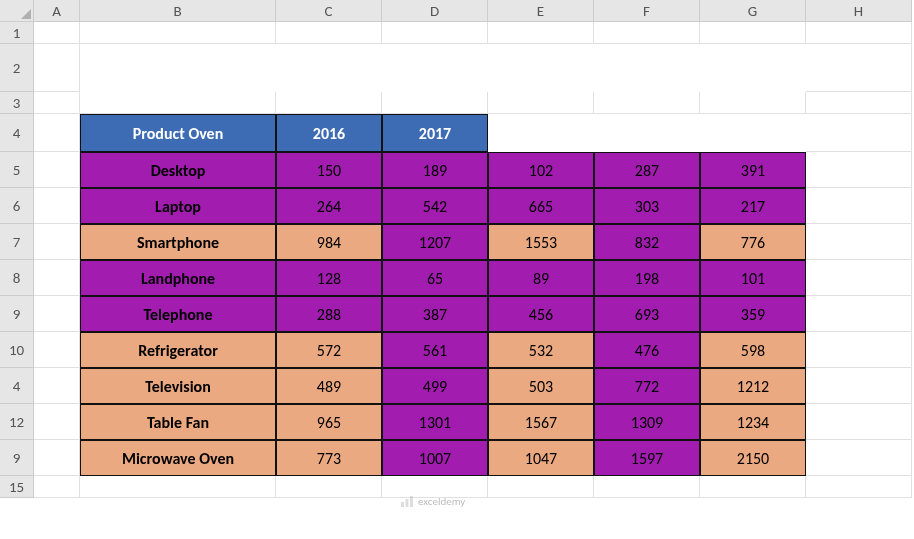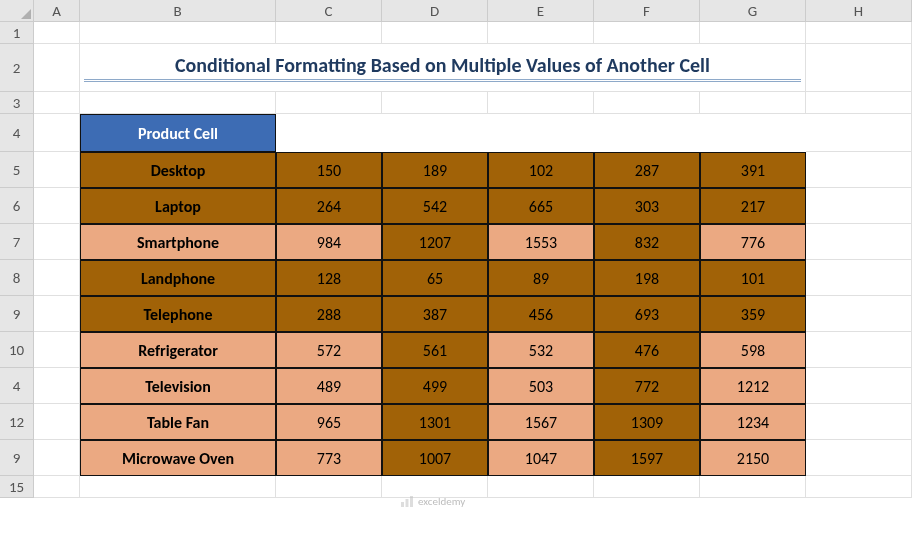--- a/index.html
+++ b/index.html
@@ -58,21 +58,21 @@
   }
   .thead {
     background: #3d6cb4;
     color: #fff;
     font-weight: bold;
     border: 1px solid #111;
     font-size: 16px;
   }
   .tcell {
     border: 1px solid #111;
-    background: #a16207;
+    background: #a21caf;
     font-size: 16px;
   }
   .pname { font-weight: bold; }
   .hl { background: #eba982; }
   .corner {
     background: #e6e6e6;
     border-right: 1px solid #ccc;
     border-bottom: 1px solid #ccc;
     position: relative;
   }
@@ -128,36 +128,35 @@
   <div class="cell" style="grid-column:2;grid-row:2"></div>
   <div class="cell" style="grid-column:3;grid-row:2"></div>
   <div class="cell" style="grid-column:4;grid-row:2"></div>
   <div class="cell" style="grid-column:5;grid-row:2"></div>
   <div class="cell" style="grid-column:6;grid-row:2"></div>
   <div class="cell" style="grid-column:7;grid-row:2"></div>
   <div class="cell" style="grid-column:8;grid-row:2"></div>
   <div class="cell" style="grid-column:9;grid-row:2"></div>
 
   <div class="cell" style="grid-column:2;grid-row:3"></div>
-  <div class="cell title-wrap" style="grid-column:3/span 6;grid-row:3">
-    <div class="title-text">Conditional Formatting Based on Multiple Values of Another Cell</div>
-  </div>
   <div class="cell" style="grid-column:9;grid-row:3"></div>
 
   <div class="cell" style="grid-column:2;grid-row:4"></div>
   <div class="cell" style="grid-column:3;grid-row:4"></div>
   <div class="cell" style="grid-column:4;grid-row:4"></div>
   <div class="cell" style="grid-column:5;grid-row:4"></div>
   <div class="cell" style="grid-column:6;grid-row:4"></div>
   <div class="cell" style="grid-column:7;grid-row:4"></div>
   <div class="cell" style="grid-column:8;grid-row:4"></div>
   <div class="cell" style="grid-column:9;grid-row:4"></div>
 
   <div class="cell" style="grid-column:2;grid-row:5"></div>
-  <div class="cell thead" style="grid-column:3;grid-row:5">Product Cell</div>
+  <div class="cell thead" style="grid-column:3;grid-row:5">Product Oven</div>
+  <div class="cell thead" style="grid-column:4;grid-row:5">2016</div>
+  <div class="cell thead" style="grid-column:5;grid-row:5">2017</div>
   <div class="cell" style="grid-column:9;grid-row:5"></div>
 
   <div id="data-rows" style="display:contents"><div class="cell" style="grid-area: 6 / 2;"></div><div class="cell tcell pname" style="grid-area: 6 / 3;">Desktop</div><div class="cell tcell" style="grid-area: 6 / 4;">150</div><div class="cell tcell" style="grid-area: 6 / 5;">189</div><div class="cell tcell" style="grid-area: 6 / 6;">102</div><div class="cell tcell" style="grid-area: 6 / 7;">287</div><div class="cell tcell" style="grid-area: 6 / 8;">391</div><div class="cell" style="grid-area: 6 / 9;"></div><div class="cell" style="grid-area: 7 / 2;"></div><div class="cell tcell pname" style="grid-area: 7 / 3;">Laptop</div><div class="cell tcell" style="grid-area: 7 / 4;">264</div><div class="cell tcell" style="grid-area: 7 / 5;">542</div><div class="cell tcell" style="grid-area: 7 / 6;">665</div><div class="cell tcell" style="grid-area: 7 / 7;">303</div><div class="cell tcell" style="grid-area: 7 / 8;">217</div><div class="cell" style="grid-area: 7 / 9;"></div><div class="cell" style="grid-area: 8 / 2;"></div><div class="cell tcell pname hl" style="grid-area: 8 / 3;">Smartphone</div><div class="cell tcell hl" style="grid-area: 8 / 4;">984</div><div class="cell tcell" style="grid-area: 8 / 5;">1207</div><div class="cell tcell hl" style="grid-area: 8 / 6;">1553</div><div class="cell tcell" style="grid-area: 8 / 7;">832</div><div class="cell tcell hl" style="grid-area: 8 / 8;">776</div><div class="cell" style="grid-area: 8 / 9;"></div><div class="cell" style="grid-area: 9 / 2;"></div><div class="cell tcell pname" style="grid-area: 9 / 3;">Landphone</div><div class="cell tcell" style="grid-area: 9 / 4;">128</div><div class="cell tcell" style="grid-area: 9 / 5;">65</div><div class="cell tcell" style="grid-area: 9 / 6;">89</div><div class="cell tcell" style="grid-area: 9 / 7;">198</div><div class="cell tcell" style="grid-area: 9 / 8;">101</div><div class="cell" style="grid-area: 9 / 9;"></div><div class="cell" style="grid-area: 10 / 2;"></div><div class="cell tcell pname" style="grid-area: 10 / 3;">Telephone</div><div class="cell tcell" style="grid-area: 10 / 4;">288</div><div class="cell tcell" style="grid-area: 10 / 5;">387</div><div class="cell tcell" style="grid-area: 10 / 6;">456</div><div class="cell tcell" style="grid-area: 10 / 7;">693</div><div class="cell tcell" style="grid-area: 10 / 8;">359</div><div class="cell" style="grid-area: 10 / 9;"></div><div class="cell" style="grid-area: 11 / 2;"></div><div class="cell tcell pname hl" style="grid-area: 11 / 3;">Refrigerator</div><div class="cell tcell hl" style="grid-area: 11 / 4;">572</div><div class="cell tcell" style="grid-area: 11 / 5;">561</div><div class="cell tcell hl" style="grid-area: 11 / 6;">532</div><div class="cell tcell" style="grid-area: 11 / 7;">476</div><div class="cell tcell hl" style="grid-area: 11 / 8;">598</div><div class="cell" style="grid-area: 11 / 9;"></div><div class="cell" style="grid-area: 12 / 2;"></div><div class="cell tcell pname hl" style="grid-area: 12 / 3;">Television</div><div class="cell tcell hl" style="grid-area: 12 / 4;">489</div><div class="cell tcell" style="grid-area: 12 / 5;">499</div><div class="cell tcell hl" style="grid-area: 12 / 6;">503</div><div class="cell tcell" style="grid-area: 12 / 7;">772</div><div class="cell tcell hl" style="grid-area: 12 / 8;">1212</div><div class="cell" style="grid-area: 12 / 9;"></div><div class="cell" style="grid-area: 13 / 2;"></div><div class="cell tcell pname hl" style="grid-area: 13 / 3;">Table Fan</div><div class="cell tcell hl" style="grid-area: 13 / 4;">965</div><div class="cell tcell" style="grid-area: 13 / 5;">1301</div><div class="cell tcell hl" style="grid-area: 13 / 6;">1567</div><div class="cell tcell" style="grid-area: 13 / 7;">1309</div><div class="cell tcell hl" style="grid-area: 13 / 8;">1234</div><div class="cell" style="grid-area: 13 / 9;"></div><div class="cell" style="grid-area: 14 / 2;"></div><div class="cell tcell pname hl" style="grid-area: 14 / 3;">Microwave Oven</div><div class="cell tcell hl" style="grid-area: 14 / 4;">773</div><div class="cell tcell" style="grid-area: 14 / 5;">1007</div><div class="cell tcell hl" style="grid-area: 14 / 6;">1047</div><div class="cell tcell" style="grid-area: 14 / 7;">1597</div><div class="cell tcell hl" style="grid-area: 14 / 8;">2150</div><div class="cell" style="grid-area: 14 / 9;"></div></div>
 
   <div class="cell" style="grid-column:2;grid-row:15"></div>
   <div class="cell" style="grid-column:3;grid-row:15"></div>
   <div class="cell" style="grid-column:4;grid-row:15"></div>
   <div class="cell" style="grid-column:5;grid-row:15"></div>
   <div class="cell" style="grid-column:6;grid-row:15"></div>
   <div class="cell" style="grid-column:7;grid-row:15"></div>

